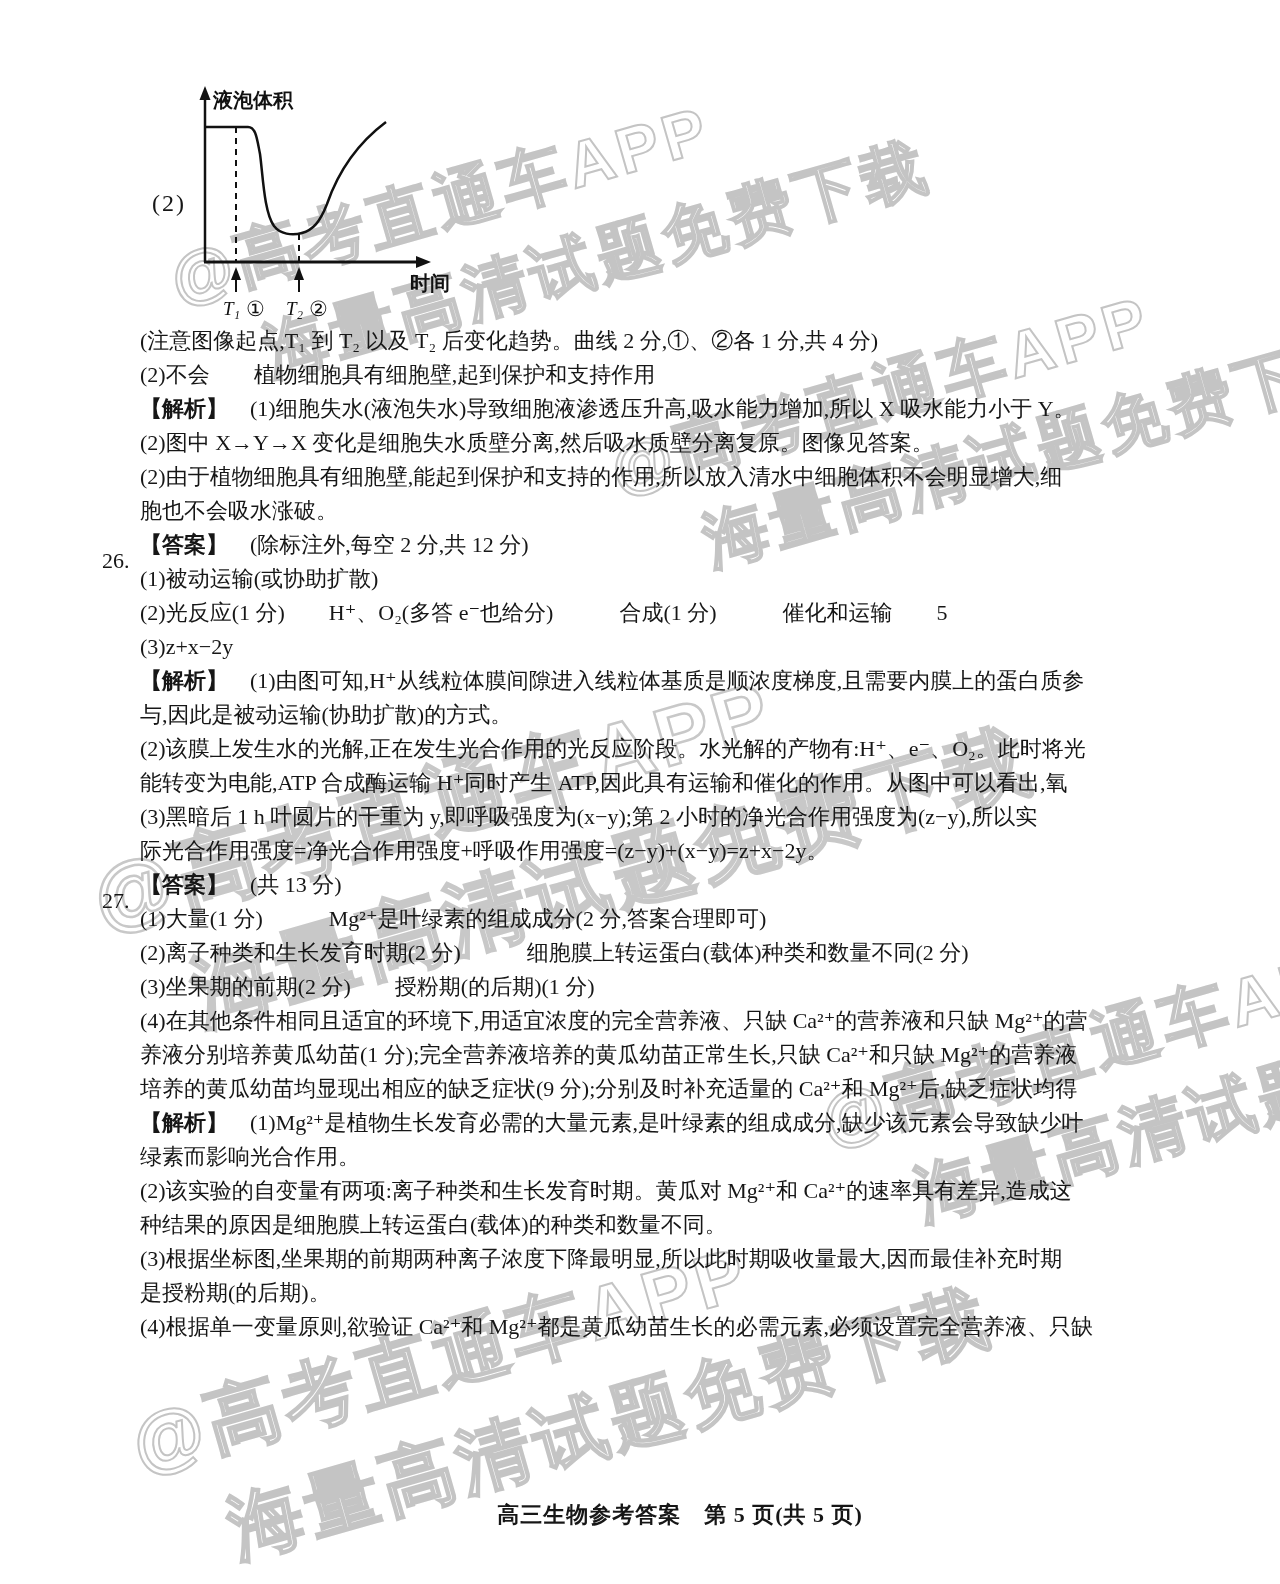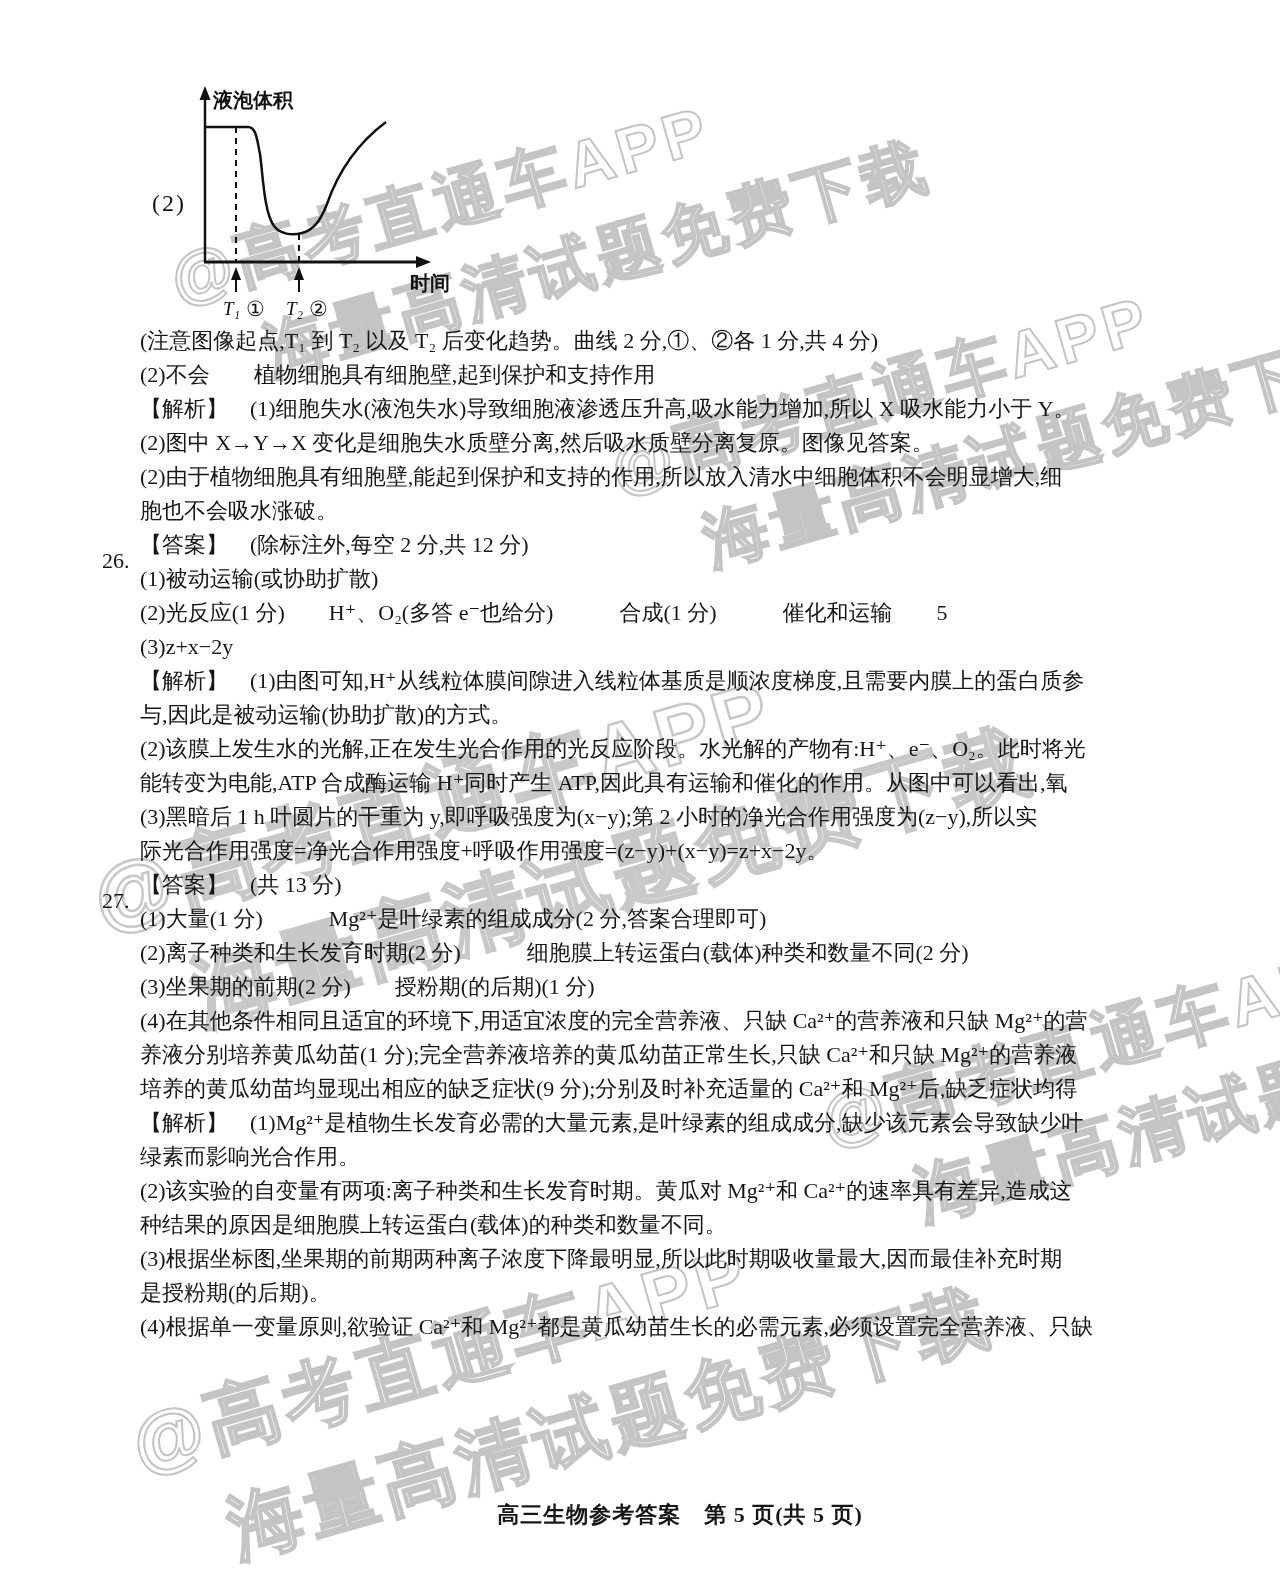--- a/index.html
+++ b/index.html
@@ -40,21 +40,21 @@
     font-size:24px;letter-spacing:2px;
   }
   .fig svg{display:block;margin-left:0;}
   .fig text{fill:#111;}
   
   .content{
     position:absolute;left:140px;top:324px;width:1010px;z-index:2;
     font-size:22px;
   }
   .ln{height:34px;line-height:34px;white-space:nowrap;}
-  .ln b{font-weight:normal;}
+  .ln b{font-weight:bold;}
   .block{position:relative;}
   .qnum{position:absolute;left:-38px;top:16px;height:34px;line-height:34px;}
   
   .footer{
     position:absolute;left:0;top:1500px;width:100%;
     text-align:center;font-size:22px;font-weight:bold;
     letter-spacing:1px;z-index:2;
     transform:translateX(40px);
   }
 </style>

